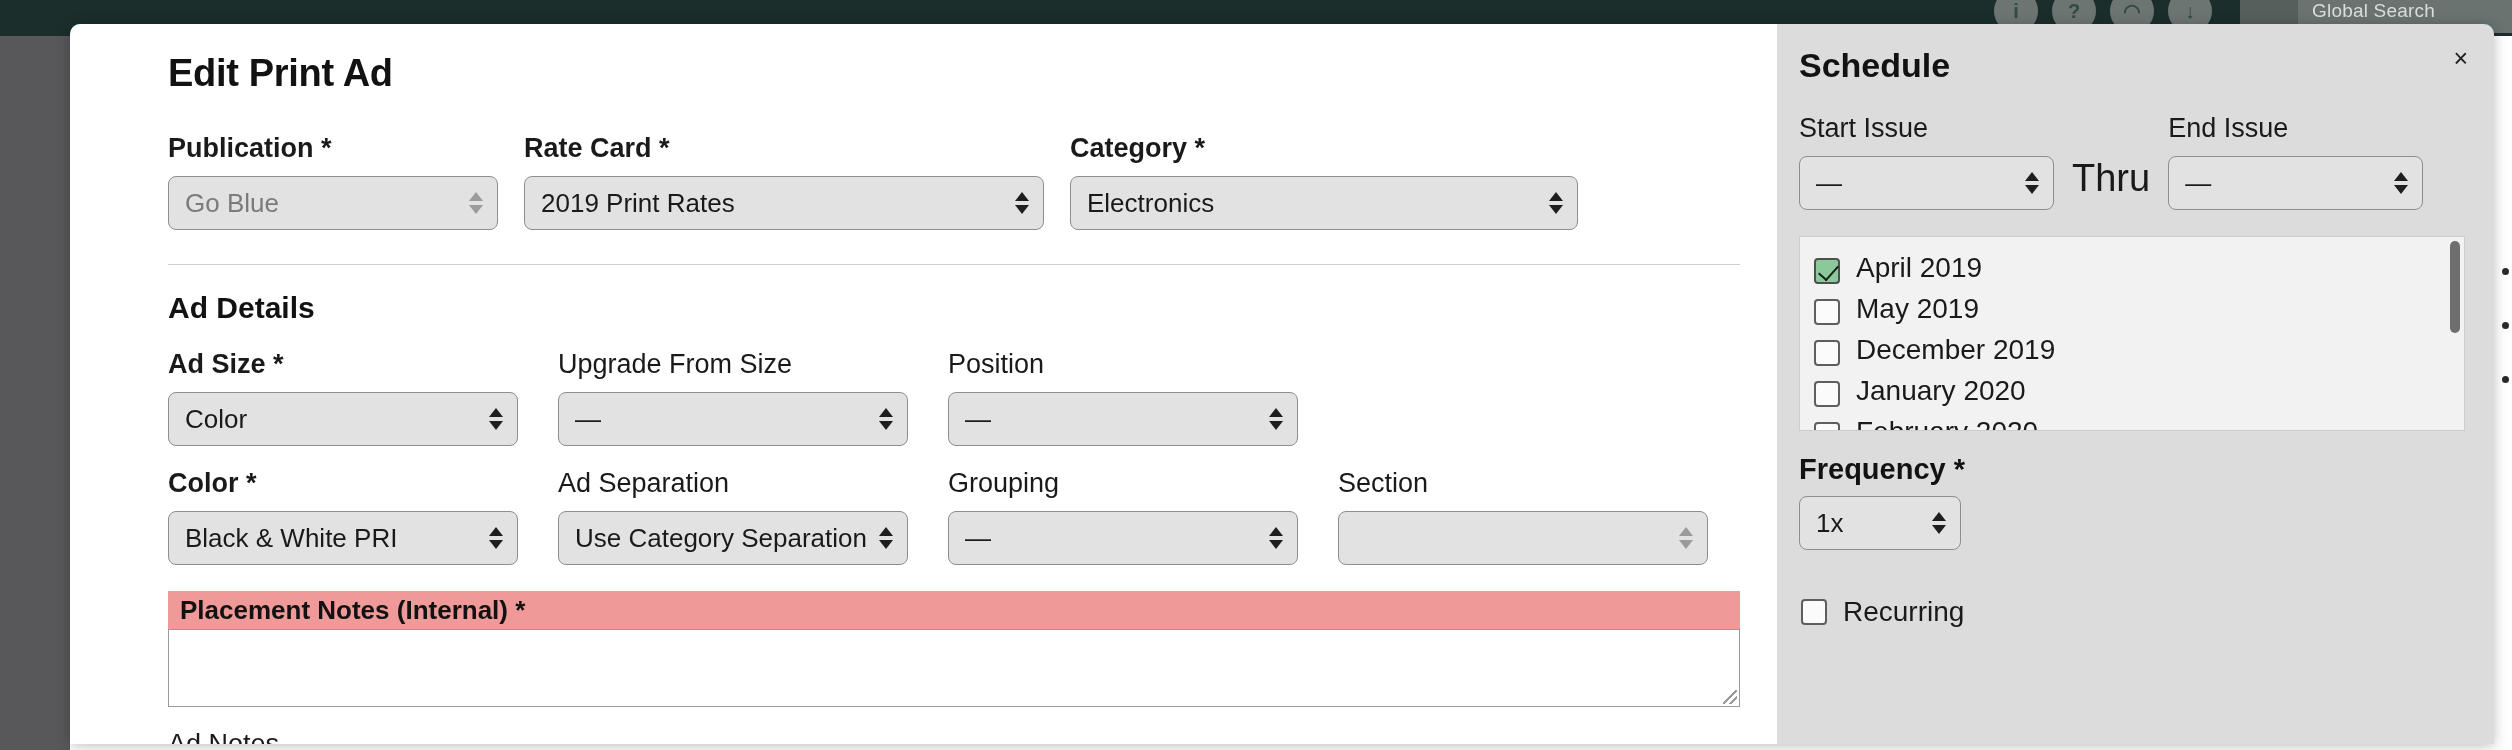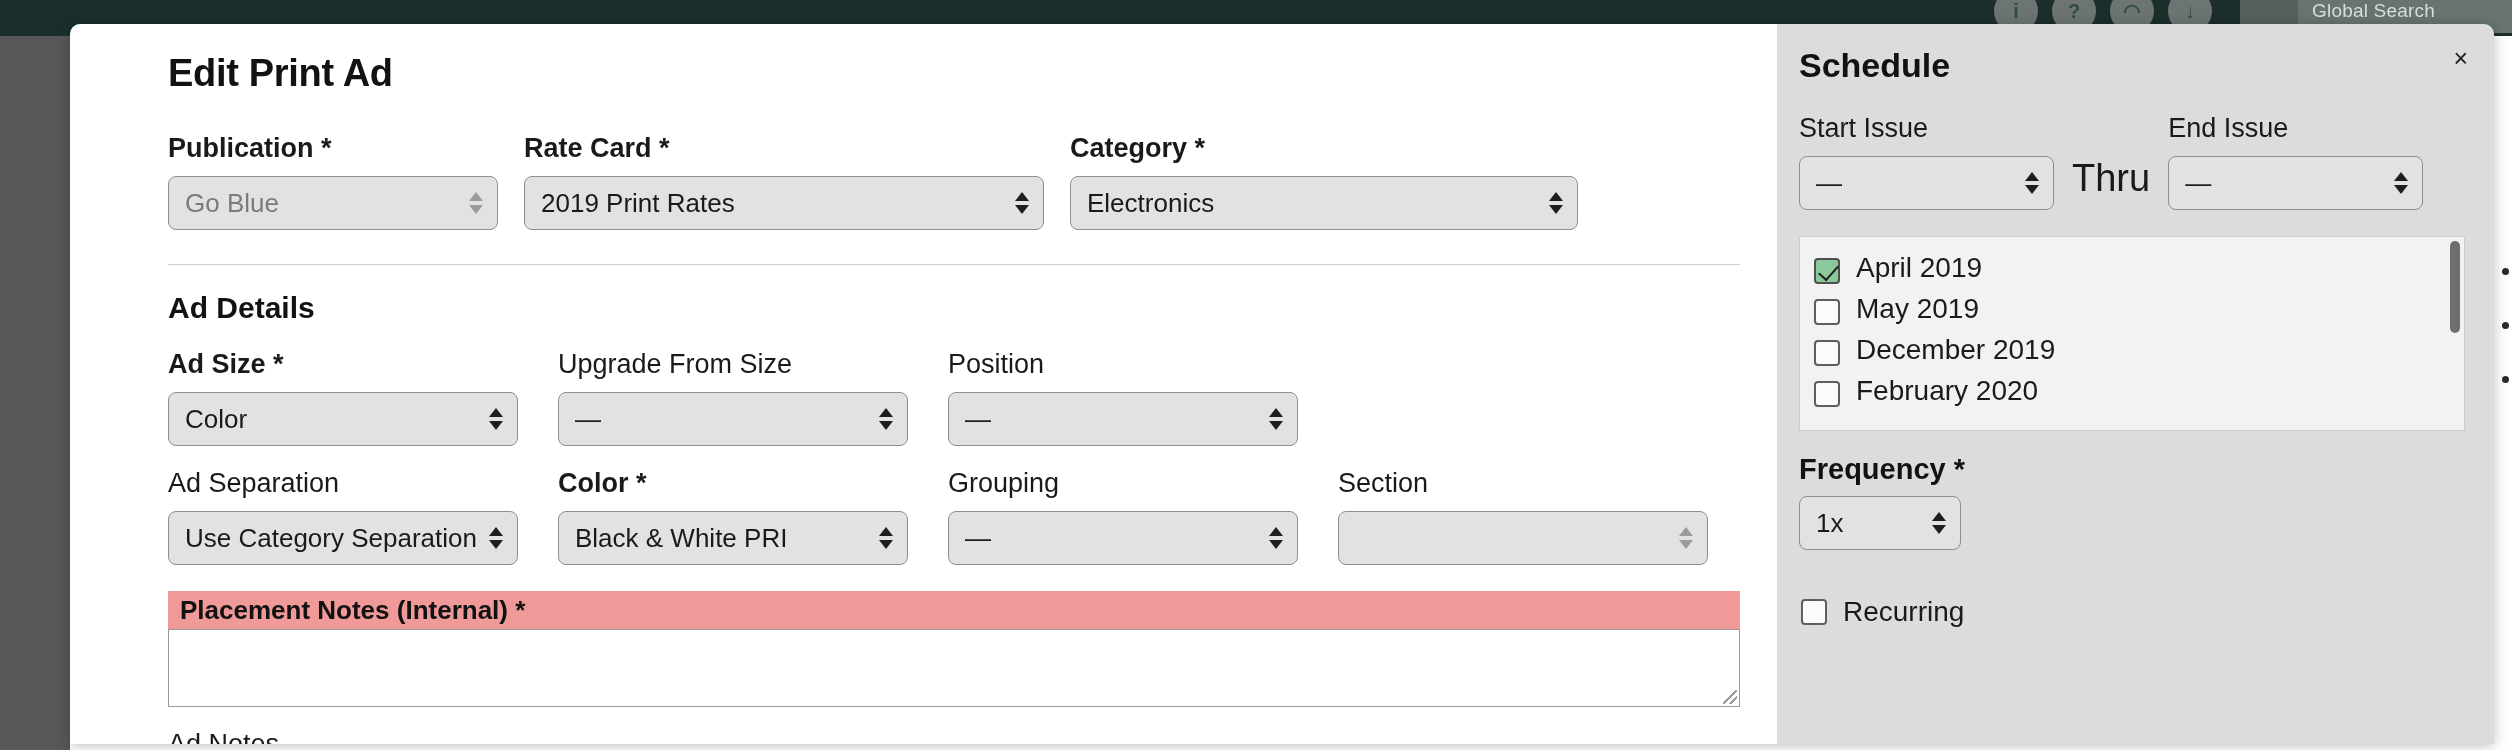--- a/index.html
+++ b/index.html
@@ -458,34 +458,34 @@
                 <i class="down"></i>
               </span>
           </div>
         </div>
 
       </div>
 
       <div class="field-row" style="margin-bottom:26px">
 
         <div class="field" style="width:350px;margin-right:40px">
+          <div class="field-label bold">Color *</div>
+          <div class="select-box">
+            <span>Black &amp; White PRI</span>
+            <span class="spinner">
+                <i class="up"></i>
+                <i class="down"></i>
+              </span>
+          </div>
+        </div>
+
+        <div class="field" style="width:350px;margin-right:40px">
           <div class="field-label">Ad Separation</div>
           <div class="select-box">
             <span>Use Category Separation</span>
-            <span class="spinner">
-                <i class="up"></i>
-                <i class="down"></i>
-              </span>
-          </div>
-        </div>
-
-        <div class="field" style="width:350px;margin-right:40px">
-          <div class="field-label bold">Color *</div>
-          <div class="select-box">
-            <span>Black &amp; White PRI</span>
             <span class="spinner">
                 <i class="up"></i>
                 <i class="down"></i>
               </span>
           </div>
         </div>
 
         <div class="field" style="width:350px;margin-right:40px">
           <div class="field-label">Grouping</div>
           <div class="select-box">
@@ -556,20 +556,24 @@
           <div class="issue-box checked"></div>
           <div class="issue-label">April 2019</div>
         </div>
         <div class="issue-item">
           <div class="issue-box"></div>
           <div class="issue-label">May 2019</div>
         </div>
         <div class="issue-item">
           <div class="issue-box"></div>
           <div class="issue-label">December 2019</div>
+        </div>
+        <div class="issue-item">
+          <div class="issue-box"></div>
+          <div class="issue-label">January 2020</div>
         </div>
         <div class="issue-item">
           <div class="issue-box"></div>
           <div class="issue-label">February 2020</div>
         </div>
 
         <div id="issue-scrollbar">
           <div id="issue-thumb"></div>
         </div>
       </div>

